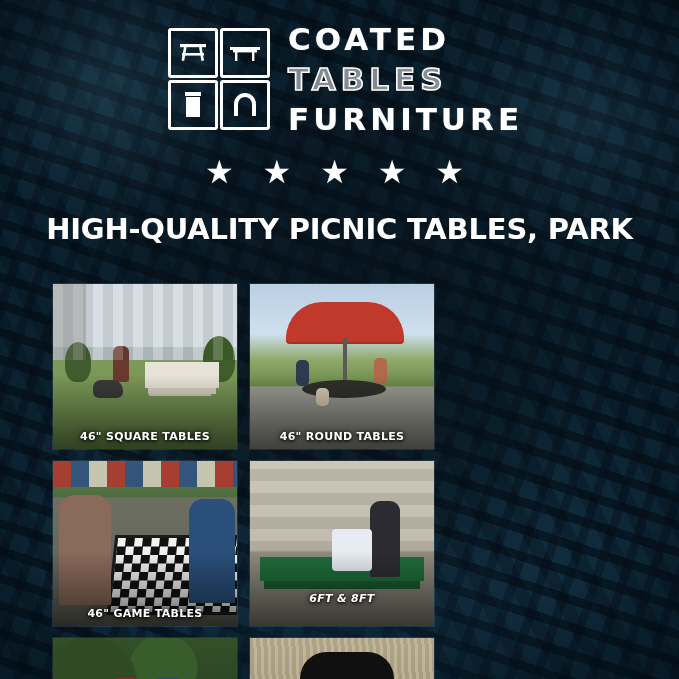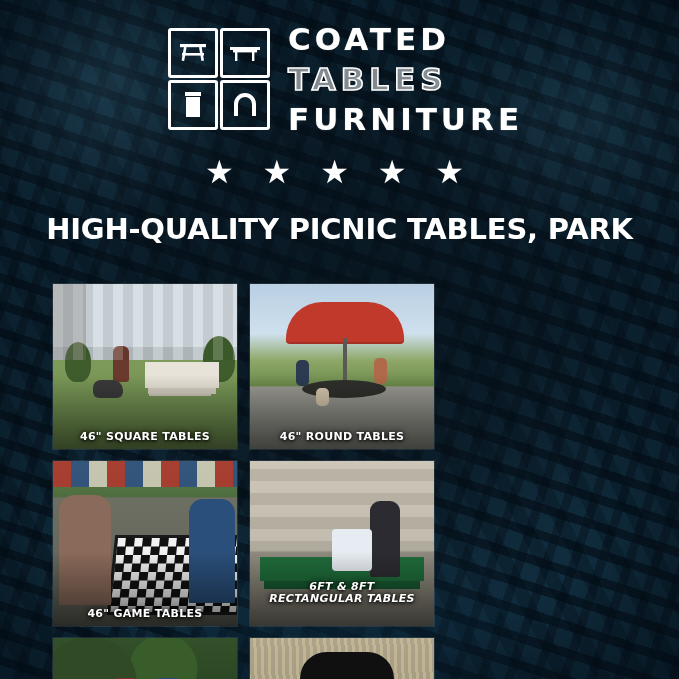--- a/index.html
+++ b/index.html
@@ -253,21 +253,20 @@
       <div class="tile">
         <div class="photo p4">
           <div class="wall"></div>
           <div class="gtbl"></div>
           <div class="w"></div>
           <div class="bag"></div>
         </div>
         <div class="ph-overlay"></div>
         <div class="cap two">
           <div>6FT &amp; 8FT</div>
-          <div>RECTANGULAR TABLES</div>
         </div>
       </div>
 
       <div class="tile">
         <div class="photo p5">
           <div class="hedge"></div>
 
           <div class="kid" style="left:58px;top:40px;background:#8a2b2f;"></div>
           <div class="kid" style="left:100px;top:40px;background:#2b4a7a;"></div>
         </div>

